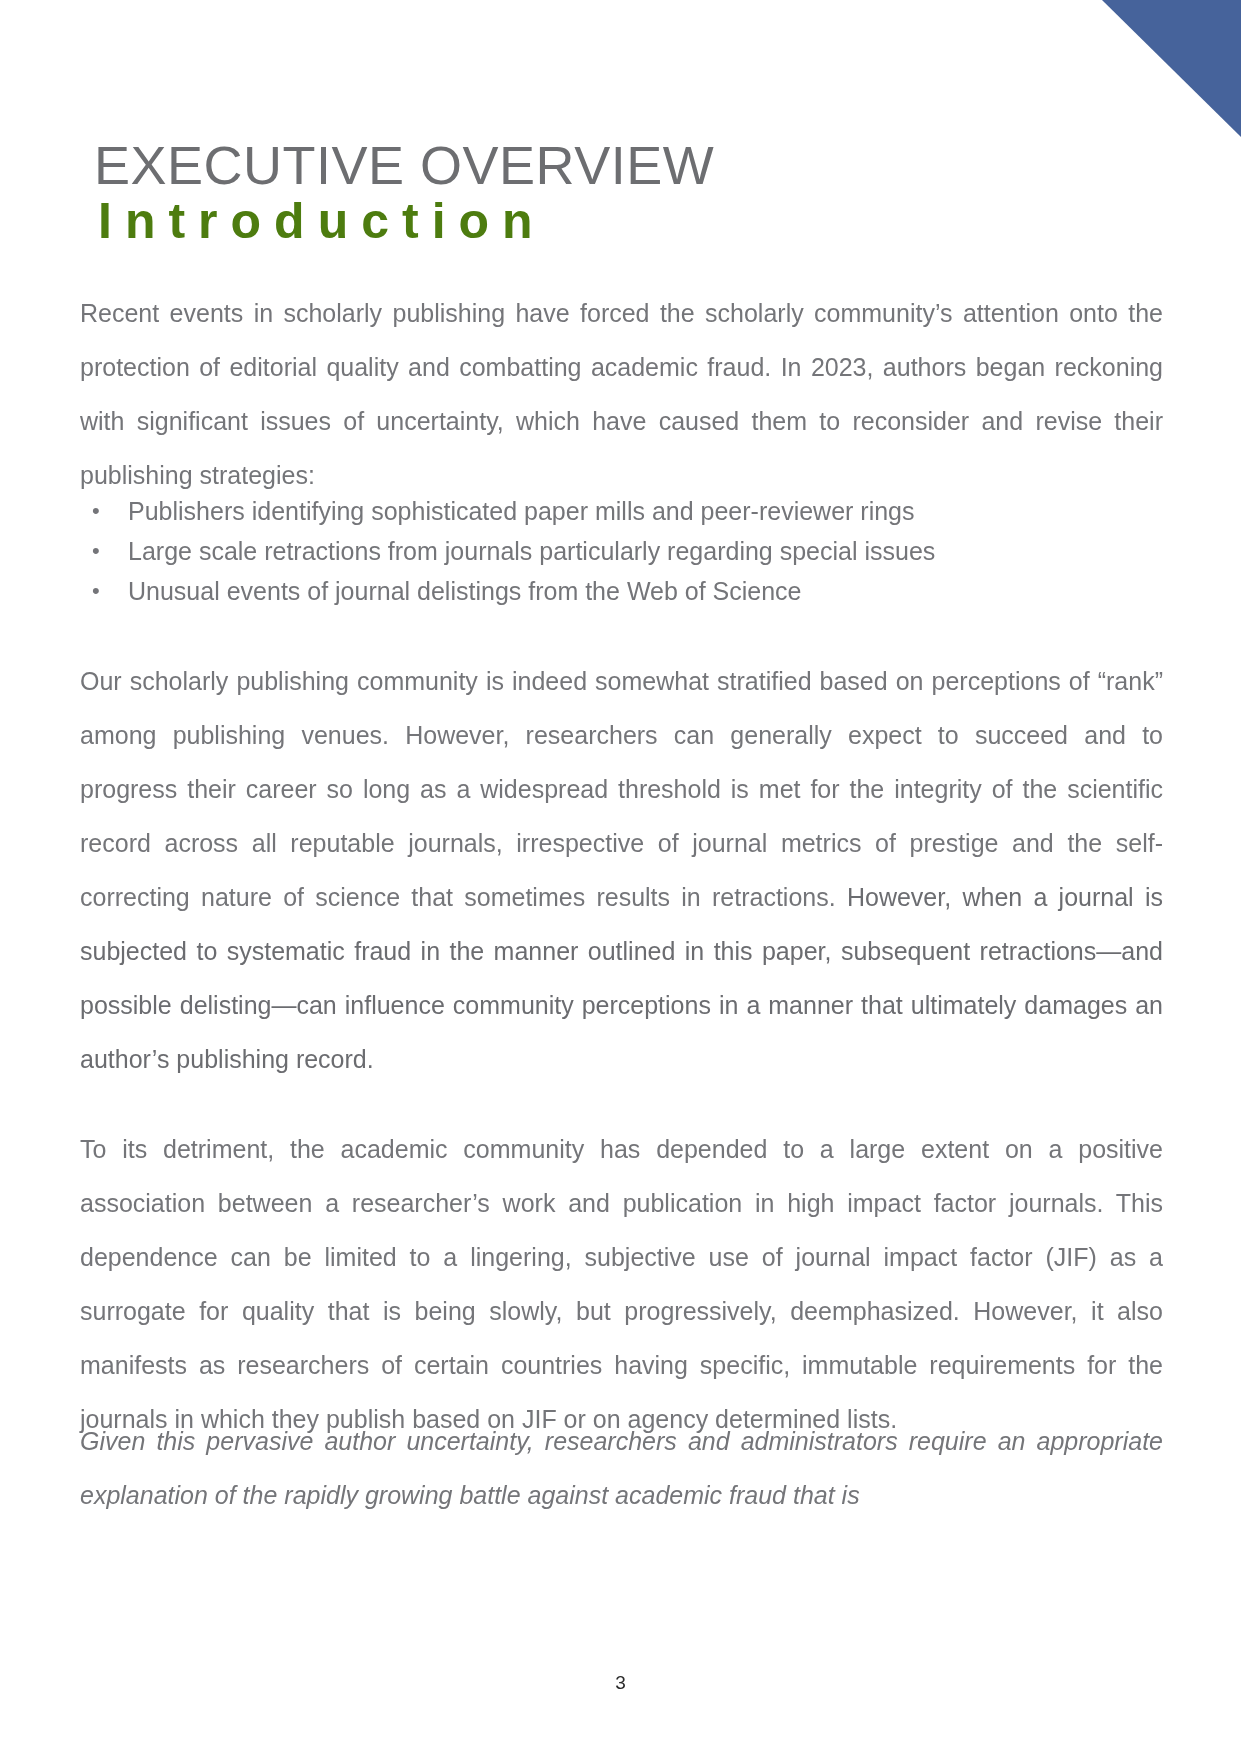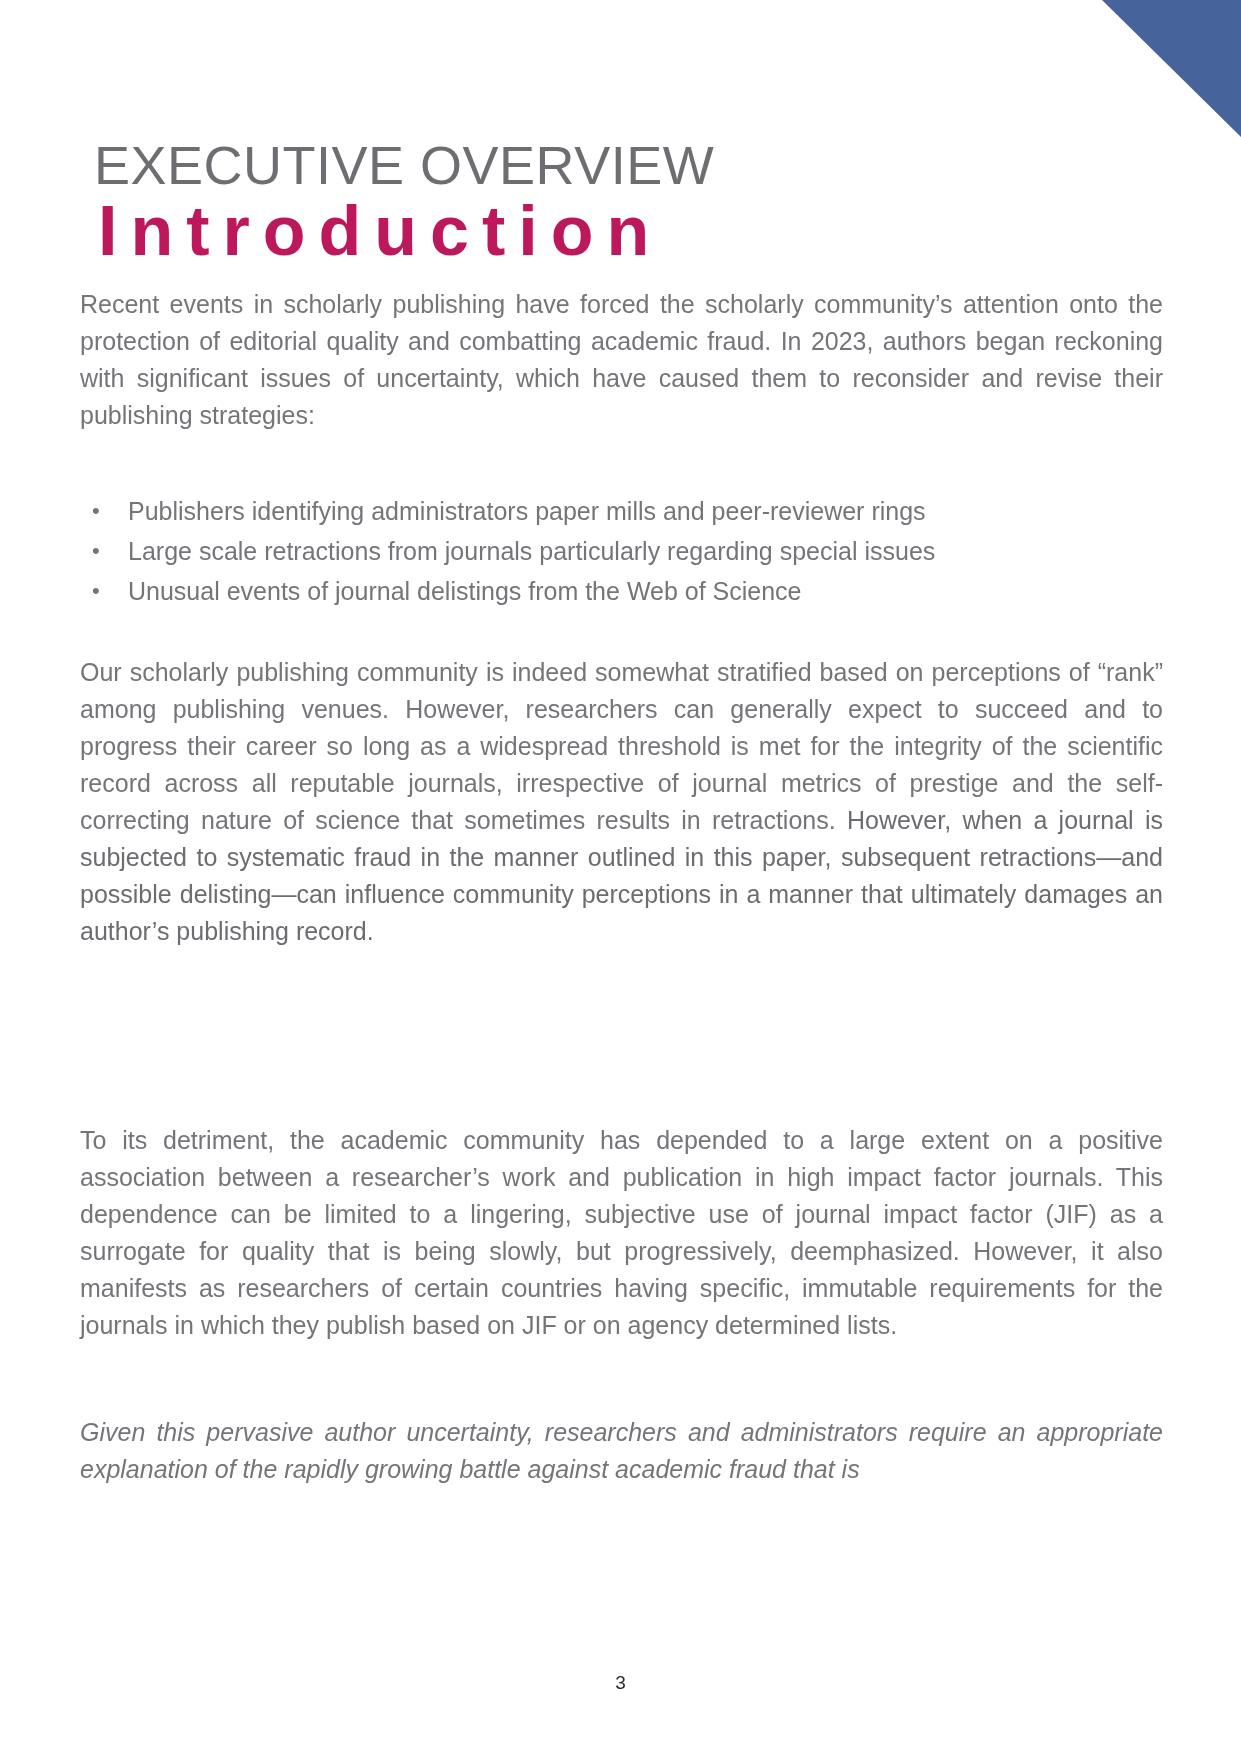--- a/index.html
+++ b/index.html
@@ -35,34 +35,34 @@
     line-height: 1.08;
     font-weight: 400;
     letter-spacing: 0.5px;
     color: #6d6e71;
     white-space: nowrap;
   }
   .doc-title {
     position: absolute;
     left: 98px;
     top: 194px;
-    font-size: 70px;
+    font-size: 50px;
     line-height: 1.08;
     font-weight: 700;
     letter-spacing: 13px;
-    color: #be185d;
+    color: #4d7c0f;
     white-space: nowrap;
   }
   
   .body-block {
     position: absolute;
     left: 80px;
     width: 1083px;
     font-size: 25px;
-    line-height: 37px;
+    line-height: 54px;
     color: #747579;
     text-align: justify;
   }
   #p1 { top: 286px; }
   #bullet-list { top: 491px; line-height: 40px; text-align: left; }
   #p2 { top: 654px; }
   #p3 { top: 1122px; }
   #p4 { top: 1414px; font-style: italic; }
   .bold-run {
     font-weight: 400;
@@ -106,21 +106,21 @@
   <div class="kicker">EXECUTIVE OVERVIEW</div>
 
   <h1 class="doc-title" style="margin:0;">Introduction</h1>
 
   <p id="p1" class="body-block" style="margin:0;">Recent events in scholarly publishing have forced the scholarly community’s attention onto the protection of editorial quality and combatting academic fraud. In 2023, authors began reckoning with significant issues of uncertainty, which have caused them to reconsider and revise their publishing strategies:</p>
 
   <div id="bullet-list" class="body-block">
     <ul class="bullets">
       <li>
         <span class="bullet-dot">•</span>
-        <span>Publishers identifying administrators paper mills and peer-reviewer rings</span>
+        <span>Publishers identifying sophisticated paper mills and peer-reviewer rings</span>
       </li>
       <li>
         <span class="bullet-dot">•</span>
         <span>Large scale retractions from journals particularly regarding special issues</span>
       </li>
       <li>
         <span class="bullet-dot">•</span>
         <span>Unusual events of journal delistings from the Web of Science</span>
       </li>
     </ul>

